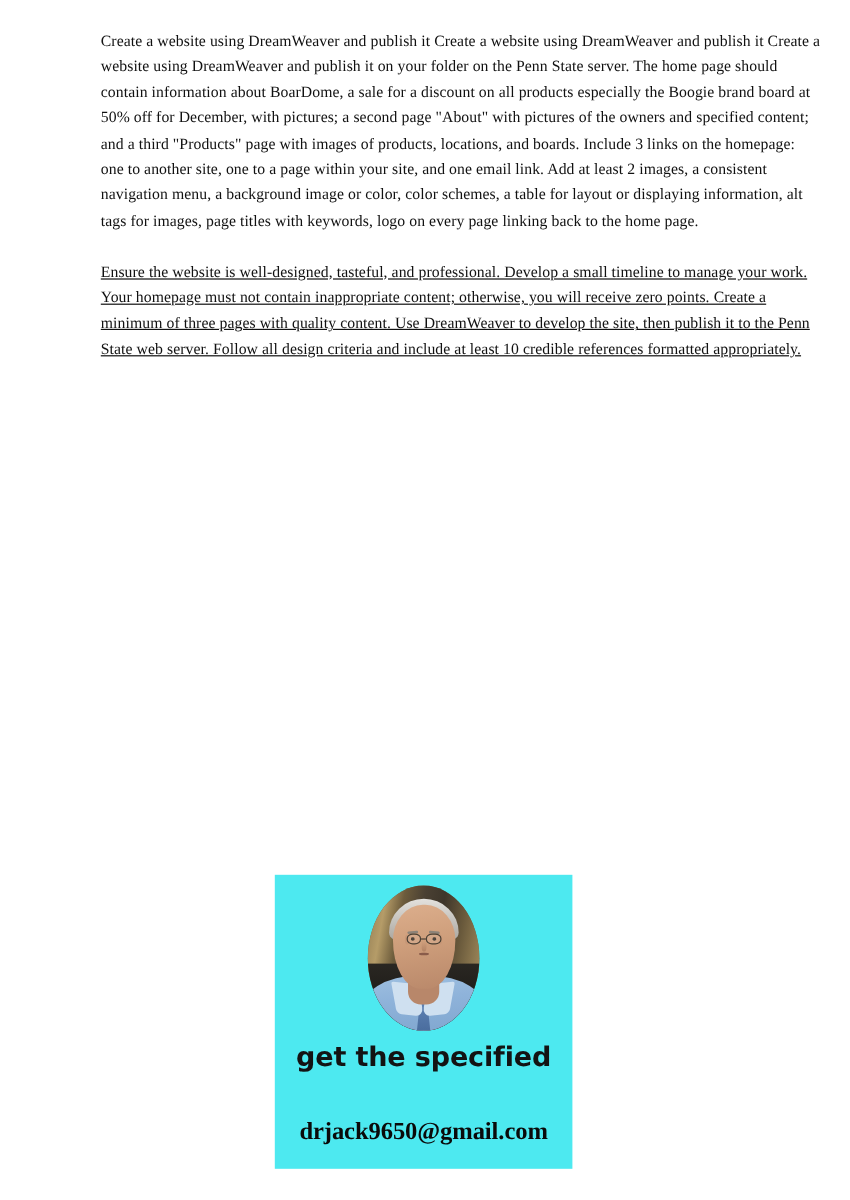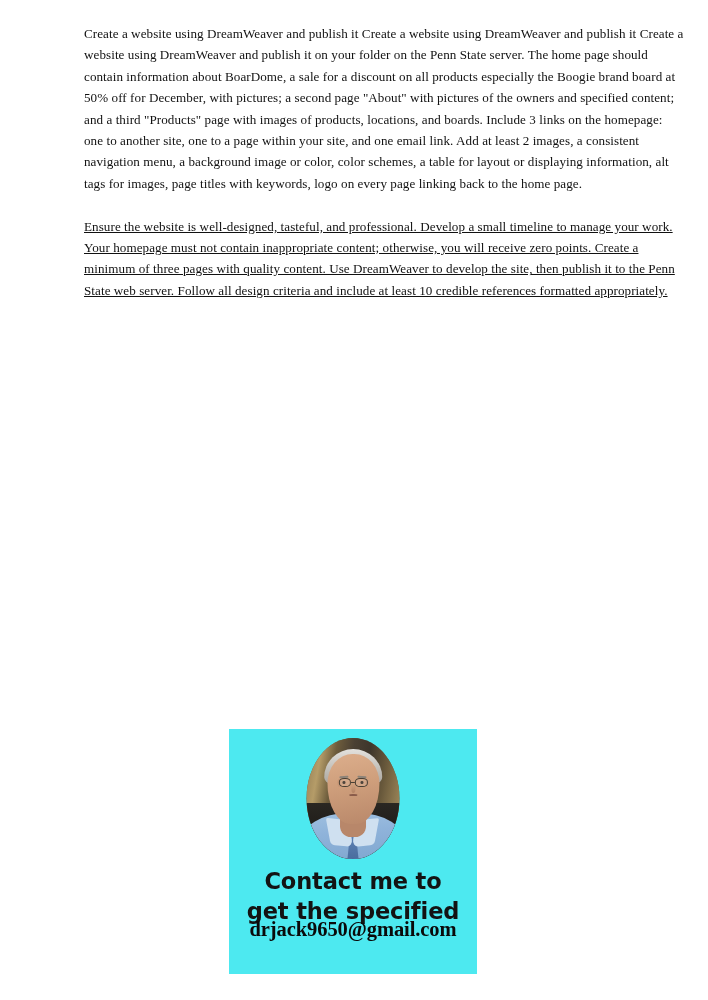--- a/index.html
+++ b/index.html
@@ -252,21 +252,21 @@
     line-height: 30px;
     color: #131313;
     letter-spacing: -0.005em;
   }
   .card-heading .line { display: block; }
 
   .card-email {
     position: absolute;
     left: 0;
     right: 0;
-    top: 188px;
+    top: 202px;
     text-align: center;
     font-family: "Liberation Serif", "DejaVu Serif", serif;
     font-weight: 700;
     font-size: 20.5px;
     line-height: 24px;
     color: #0a0a0a;
     letter-spacing: -0.004em;
   }
 </style>
 </head>
@@ -303,20 +303,19 @@
             <span class="p-lens r"></span>
             <span class="p-bridge"></span>
           </div>
           <div class="p-nose"></div>
           <div class="p-mouth"></div>
         </div>
       </div>
     </div>
 
     <div class="card-heading">
-      <span class="line">Contact me to</span>
       <span class="line">get the specified</span>
     </div>
 
     <div class="card-email">drjack9650@gmail.com</div>
 
   </div>
 </div>
 
 </body></html>

